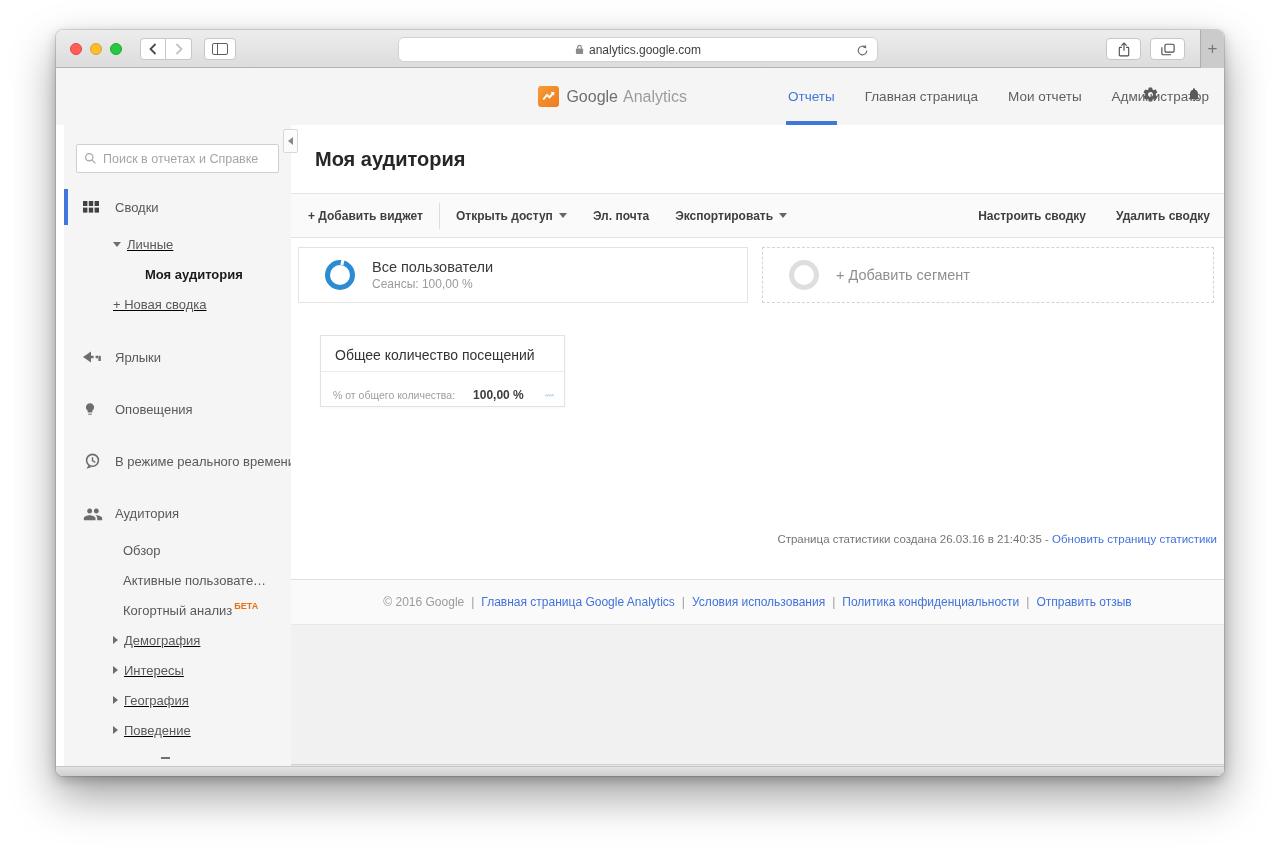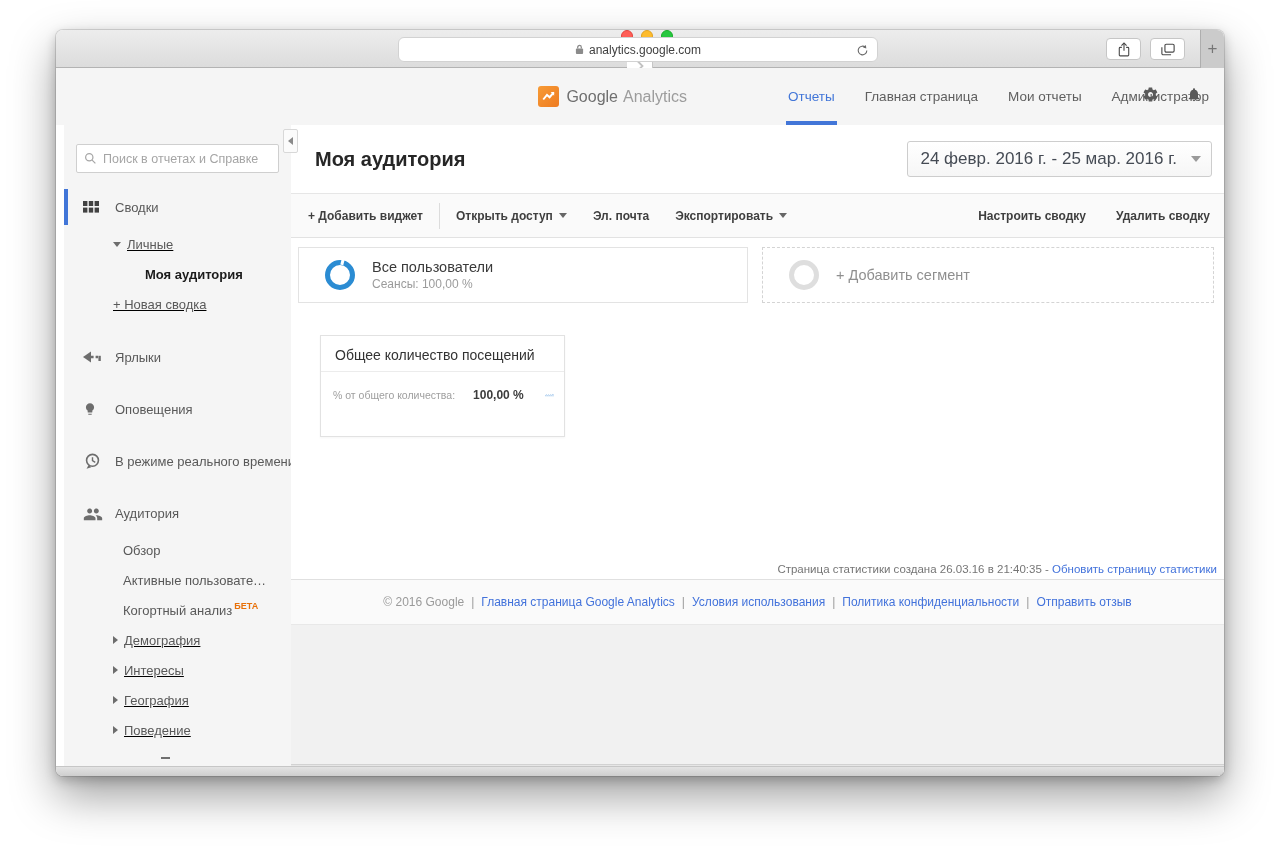--- a/index.html
+++ b/index.html
@@ -3,21 +3,21 @@
 <meta charset="utf-8">
 <style>
   * { margin:0; padding:0; box-sizing:border-box; }
   html,body { width:1280px; height:851px; background:#ffffff; font-family:"Liberation Sans","DejaVu Sans",sans-serif; overflow:hidden; }
 
   .window { position:absolute; left:56px; top:30px; width:1168px; height:746px;
     border-radius:7px; overflow:hidden; background:#fff;
     box-shadow:0 20px 45px rgba(0,0,0,.38), 0 4px 12px rgba(0,0,0,.22), 0 0 0 1px rgba(0,0,0,.12); }
 
   
-  .chrome { position:relative; height:38px; background:linear-gradient(#ededed,#dcdcdc); border-bottom:1px solid #b3b3b3; display:flex; align-items:center;flex-direction:column; }
+  .chrome { position:relative; height:38px; background:linear-gradient(#ededed,#dcdcdc); border-bottom:1px solid #b3b3b3; display:flex; align-items:center; }
   .lights { display:flex; gap:8px; margin-left:14px; }
   .light { width:12px; height:12px; border-radius:50%; }
   .light.red { background:#ff5f57; border:1px solid #e0443e; }
   .light.yellow { background:#febc2e; border:1px solid #dea123; }
   .light.green { background:#28c840; border:1px solid #1aab29; }
   .chrome-btn { height:22px; background:#fff; border:1px solid #c6c6c6; border-radius:4px; display:flex; align-items:center; justify-content:center; }
   .nav-back { width:26px; margin-left:18px; border-radius:4px 0 0 4px; }
   .nav-fwd { width:26px; border-left:none; border-radius:0 4px 4px 0; }
   .sb-toggle { width:32px; margin-left:12px; }
   .urlbar { position:absolute; left:342px; top:7px; width:480px; height:25px; background:#fff; border:1px solid #d2d2d2; border-radius:6px; display:flex; align-items:center; justify-content:center; gap:5px; }
@@ -85,21 +85,21 @@
   .seg-card { height:56px; display:flex; align-items:center; background:#fff; }
   .seg-all { width:450px; border:1px solid #e3e3e3; padding-left:26px; gap:17px; flex:none; }
   .seg-add { flex:1; border:1px dashed #d4d4d4; padding-left:26px; gap:17px; color:#909090; cursor:pointer; }
   .donut { position:relative; width:30px; height:30px; border-radius:50%; border:5px solid #2b8cd3; flex:none; }
   .donut .notch { position:absolute; left:11px; top:-6px; width:3px; height:6px; background:#fff; transform:rotate(14deg); }
   .donut.gray { border-color:#dedede; }
   .seg-title { font-size:14.5px; color:#3a3a3a; }
   .seg-sub { font-size:12px; color:#9b9b9b; margin-top:2px; }
   .seg-add-label { font-size:14.5px; color:#8f8f8f; }
 
-  .widget { width:245px; height:102px; margin:32px 0 0 29px; background:#fff; border:1px solid #e2e2e2; box-shadow:0 1px 2px rgba(0,0,0,.04); }
+  .widget { width:245px; height:72px; margin:32px 0 0 29px; background:#fff; border:1px solid #e2e2e2; box-shadow:0 1px 2px rgba(0,0,0,.04); }
   .widget-title { font-size:14px; color:#333; padding:11px 14px 8px; border-bottom:1px solid #ececec; }
   .widget-row { display:flex; align-items:center; padding:11px 10px 0 12px; gap:18px; }
   .metric-label { font-size:10.5px; color:#9e9e9e; white-space:nowrap; }
   .metric-value { font-size:12px; font-weight:bold; color:#3c3c3c; white-space:nowrap; }
   .spark { margin-left:3px; }
 
   .status-line { margin-top:126px; text-align:right; padding-right:7px; font-size:11.5px; color:#757575; }
   .status-line a { color:#4272db; text-decoration:none; }
 
   .ga-footer { height:45px; background:#fafafa; border-bottom:1px solid #e8e8e8; display:flex; align-items:center; justify-content:center; font-size:12px; color:#9a9a9a; gap:7px; white-space:nowrap; }
@@ -313,24 +313,20 @@
           <span class="caret-right"></span>
           <span class="lbl">Поведение</span>
         </div>
       </div>
       <div class="clipped-dash"></div>
     </div>
 
     <div class="main">
       <div class="report-header">
         <div class="report-title">Моя аудитория</div>
-        <div class="date-picker">
-          <span class="date-text">24 февр. 2016 г. - 25 мар. 2016 г.</span>
-          <span class="caret-sm"></span>
-        </div>
       </div>
 
       <div class="toolbar">
         <span class="tb-btn">+ Добавить виджет</span>
         <span class="tb-sep"></span>
         <span class="tb-btn">
           <span>Открыть доступ</span>
           <span class="tb-caret"></span>
         </span>
         <span class="tb-gap"></span>

